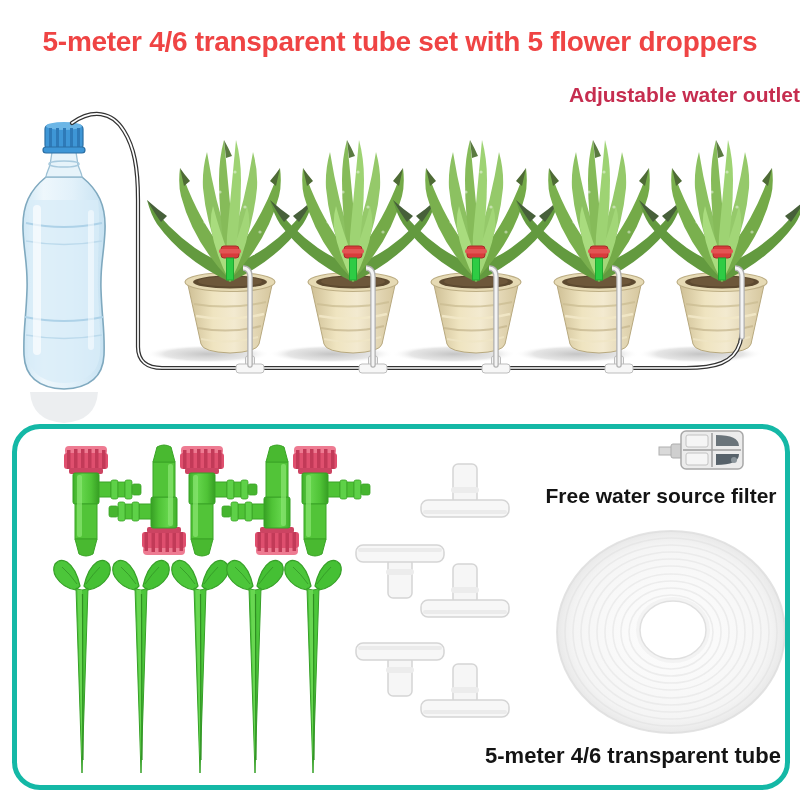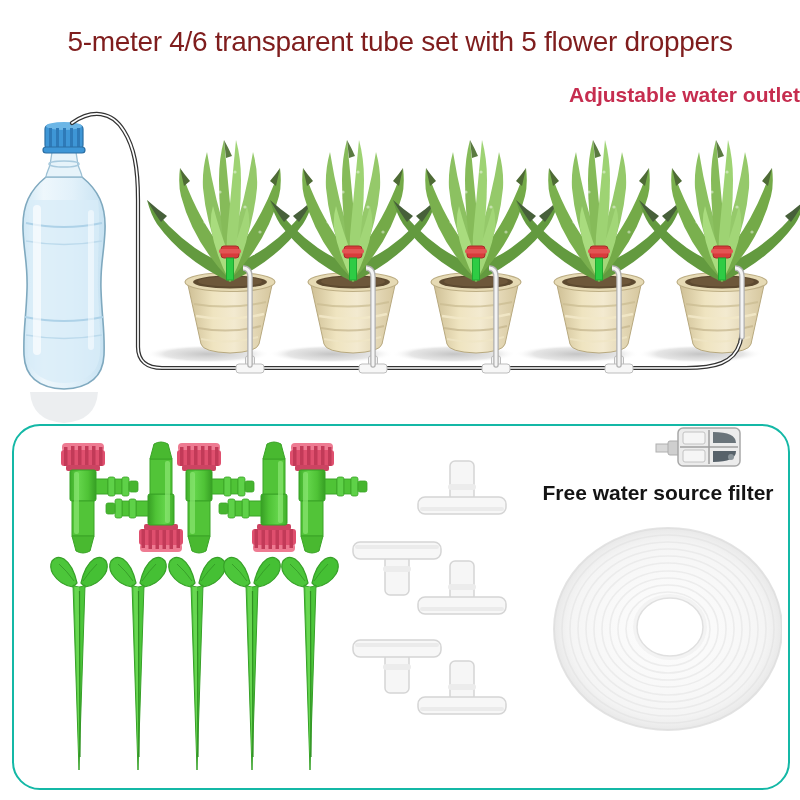--- a/index.html
+++ b/index.html
@@ -1,24 +1,24 @@
 <!DOCTYPE html>
 <html><head>
 <meta charset="utf-8">
 <style>
   html,body{margin:0;padding:0;background:#ffffff;}
   .stage{position:relative;width:800px;height:800px;background:#ffffff;overflow:hidden;
          font-family:"Liberation Sans",sans-serif;}
   .title{position:absolute;left:0;top:26px;width:800px;text-align:center;
-         font-size:28px;font-weight:400;letter-spacing:-0.3px;color:#7f1d1d;}
+         font-size:28px;font-weight:700;letter-spacing:-0.3px;color:#ef4444;}
   .subtitle{position:absolute;left:0;top:83px;width:800px;text-align:right;
          font-size:21px;font-weight:600;color:#c62d4f;}
   .scene{position:absolute;left:0;top:105px;width:800px;height:320px;}
   .panel{position:absolute;left:12px;top:424px;width:778px;height:366px;
-         border:2px solid #14b8a6;border-radius:28px;background:#ffffff;box-sizing:border-box;}
+         border:5px solid #14b8a6;border-radius:28px;background:#ffffff;box-sizing:border-box;}
   .parts{position:absolute;left:0;top:0;width:768px;height:356px;}
   .plabel{position:absolute;color:#141414;white-space:nowrap;}
   .filter-label{left:520px;top:55px;width:248px;text-align:center;font-size:21px;font-weight:600;}
   .tube-label{left:464px;top:314px;width:304px;text-align:center;font-size:22px;font-weight:600;}
 </style>
 </head>
 <body>
 
 <div class="stage">
 
@@ -287,15 +287,16 @@
             <ellipse cx="654" cy="203" rx="50" ry="44"></ellipse>
           <ellipse cx="654" cy="203" rx="42" ry="37"></ellipse>
         </g>
         <ellipse cx="654" cy="203" rx="114" ry="101" fill="url(#coilShade)"></ellipse>
         <ellipse cx="656" cy="201" rx="37" ry="33" fill="#f3f3f3"></ellipse>
         <ellipse cx="656" cy="201" rx="33" ry="29" fill="#ffffff" stroke="#e0e0e0" stroke-width="1.5"></ellipse>
       </g>
     </svg>
 
     <div class="plabel filter-label">Free water source filter</div>
+    <div class="plabel tube-label">5-meter 4/6 transparent tube</div>
   </div>
 
 </div>
 
 </body></html>

